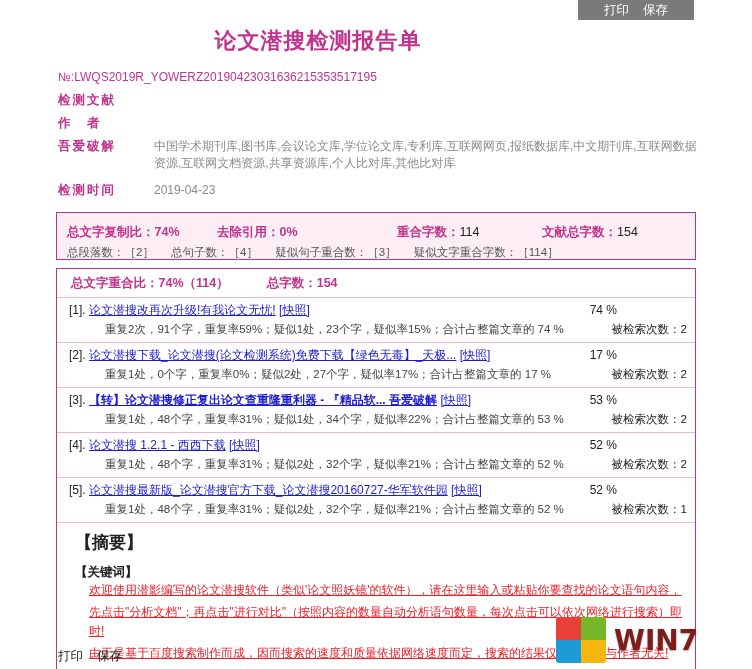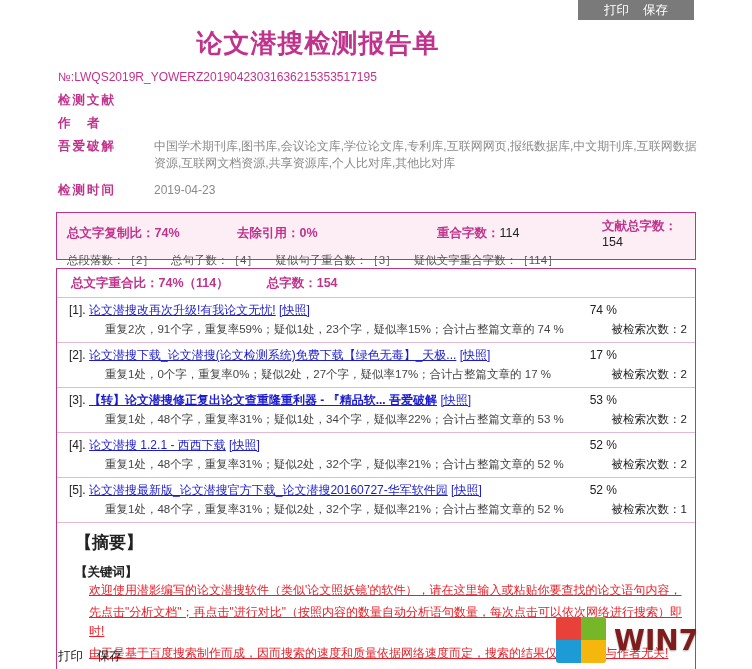--- a/index.html
+++ b/index.html
@@ -13,21 +13,21 @@
     overflow:hidden;
   }
   .topbar{
     position:absolute;top:0;left:578px;width:116px;height:20px;
     background:#7a7a7a;color:#ffffff;font-size:12.5px;
     display:flex;align-items:center;justify-content:center;gap:14px;
   }
   .topbar span{cursor:pointer;}
   .title{
     position:absolute;top:26px;left:0;width:636px;text-align:center;
-    color:#c0338c;font-size:26px;font-weight:bold;
+    color:#c0338c;font-size:22px;font-weight:bold;
     font-family:"DejaVu Serif","Liberation Serif",serif;
     letter-spacing:1px;
   }
   .docno{
     position:absolute;top:70px;left:58px;color:#c0338c;font-size:12px;
   }
   .meta{
     position:absolute;top:92px;left:58px;width:640px;
   }
   .meta-row{display:flex;align-items:flex-start;margin-bottom:6px;}
@@ -38,21 +38,21 @@
   .meta-value{color:#8a8a8a;font-size:12px;line-height:17px;flex:1;}
   .meta-row.tall{height:38px;}
 
   .panel{
     position:absolute;left:56px;width:640px;
     border:1px solid #c0338c;background:#fdf3f8;
     box-sizing:border-box;
   }
   #summary-panel{top:212px;height:48px;background:#fdeef6;}
   .sum-top{
-    display:flex;align-items:center;padding:5px 10px 2px 10px;font-size:12.5px;gap:20px;
+    display:flex;align-items:center;padding:11px 10px 2px 10px;font-size:12.5px;
   }
   .sum-top b{color:#c0338c;font-weight:bold;}
   .sum-top .s1{flex:0 0 150px;}
   .sum-top .s2{flex:0 0 180px;}
   .sum-top .s3{flex:0 0 145px;}
   .sum-top .s4{flex:1;}
   .sum-bottom{
     padding:2px 10px;font-size:11.5px;color:#555;
   }
   .sum-bottom span{margin-right:14px;}

